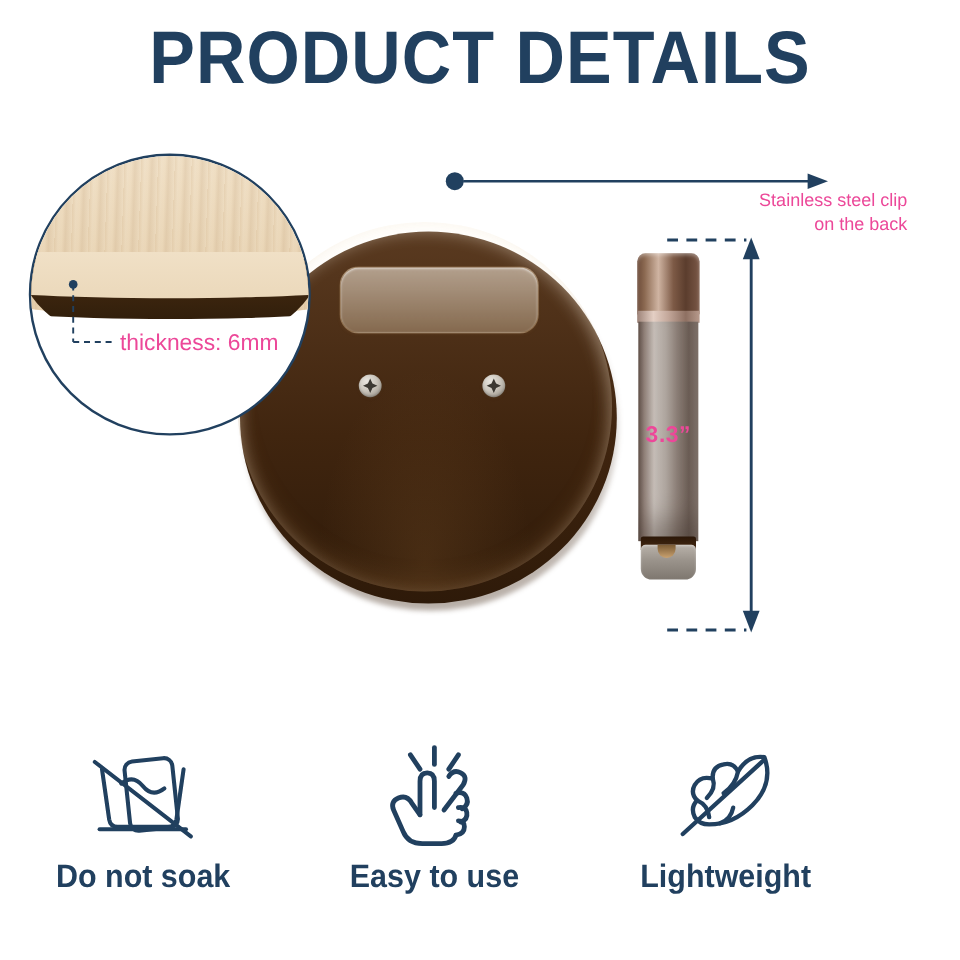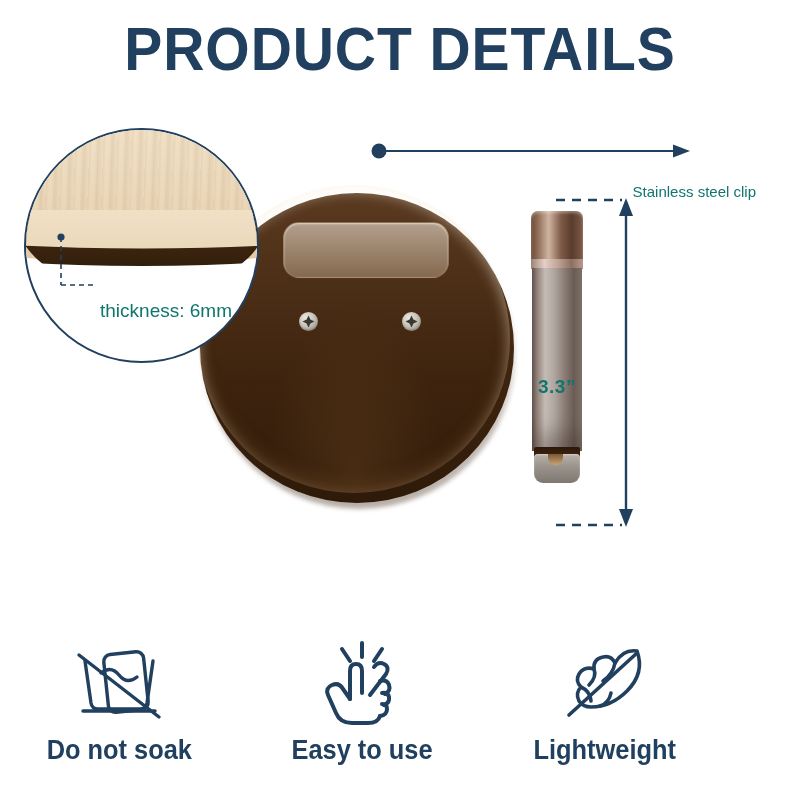--- a/index.html
+++ b/index.html
@@ -251,23 +251,22 @@
     position: absolute;
     left: 0;
     top: 0;
     width: 800px;
     height: 470px;
     pointer-events: none;
   }
 
   .anno-text {
     position: absolute;
-    color: #0f766e;
+    color: #ec4899;
     font-family: "Liberation Sans", sans-serif;
-    margin-top: 24px;
   }
   #thickness-label {
     left: 100px;
     top: 166px;
     font-size: 19px;
     white-space: nowrap;
   }
   #clip-callout-label {
     left: 528px;
     top: 48px;
@@ -286,21 +285,21 @@
   }
 
   
   #features {
     position: absolute;
     left: 0;
     top: 596px;
     width: 724px;
     height: 170px;
     display: flex;
-    align-items: flex-end;
+    align-items: center;
     justify-content: space-between;
     padding: 0 22px;
     box-sizing: border-box;
   }
   .feature {
     width: 194px;
     display: flex;
     flex-direction: column;
     align-items: center;
   }
@@ -383,20 +382,21 @@
         <path d="M626 100 L626 405" stroke="#21405f" stroke-width="2.4" fill="none"></path>
         <path d="M626 88 L619 106 L633 106 Z" fill="#21405f"></path>
         <path d="M626 417 L619 399 L633 399 Z" fill="#21405f"></path>
       </g>
     </svg>
 
     <div class="anno-text" id="thickness-label">thickness: 6mm</div>
 
     <div class="anno-text" id="clip-callout-label">
       <div>Stainless steel clip</div>
+      <div>on the back</div>
     </div>
 
     <div class="anno-text" id="dim-label">3.3”</div>
   </div>
 
   <div id="features">
 
     <div class="feature">
       <div class="feature-icon">
         <svg width="108" height="92" viewBox="0 0 108 92">

